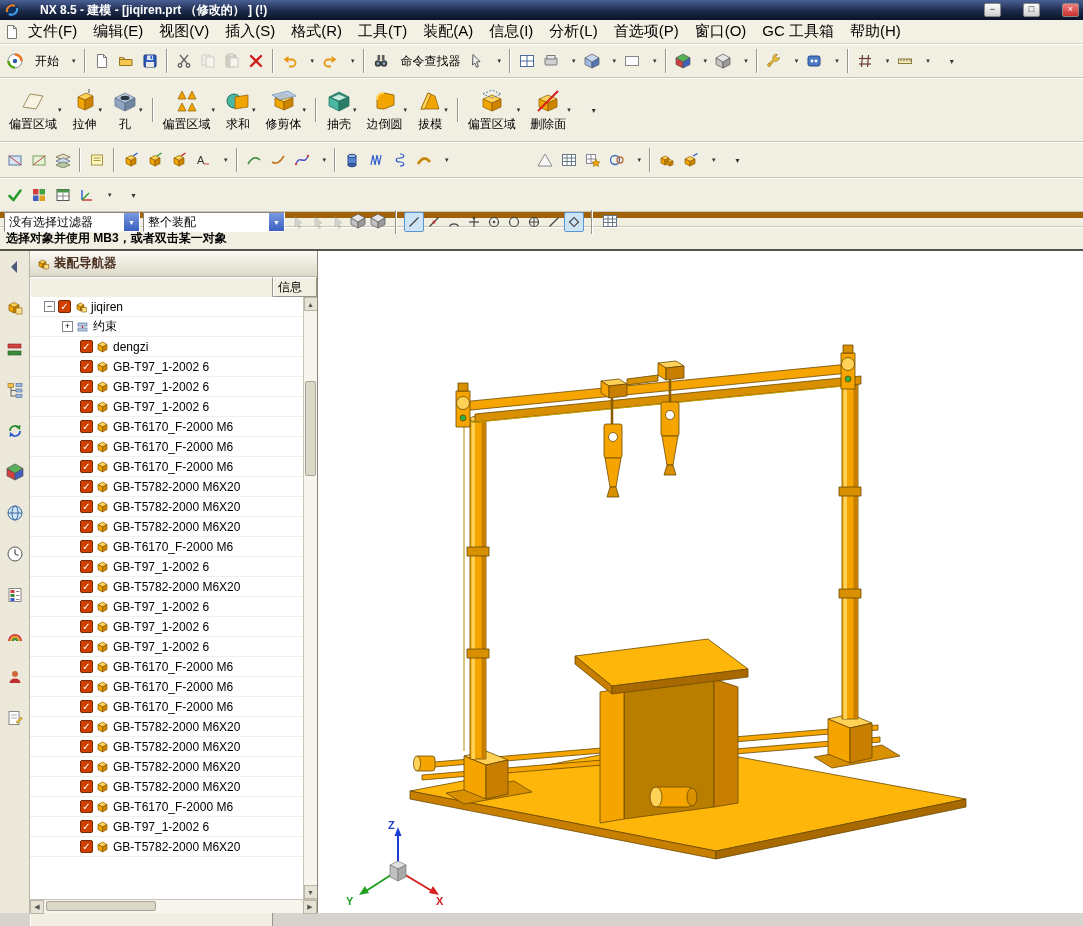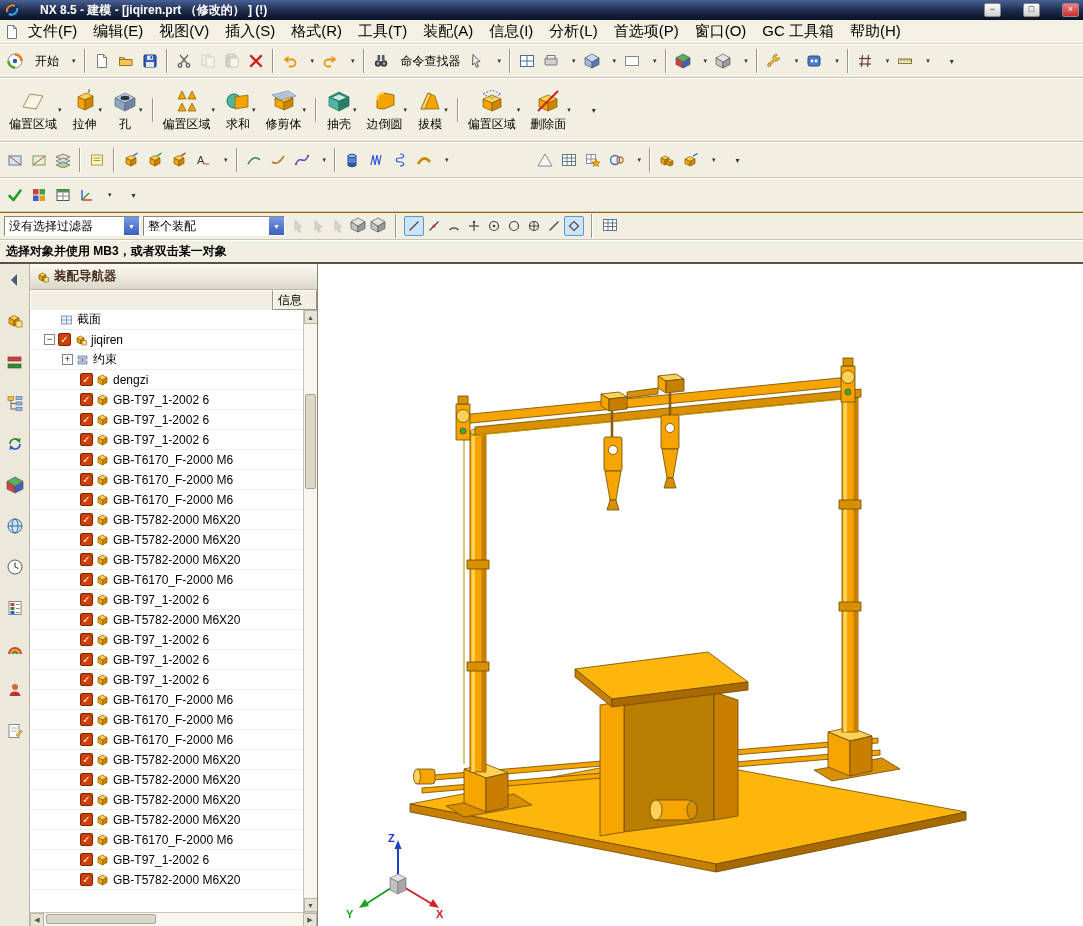--- a/index.html
+++ b/index.html
@@ -18,21 +18,21 @@
 .tbtn{display:inline-flex;align-items:center;gap:12px;padding:2px 3px;border:1px solid transparent;border-radius:2px;height:28px;white-space:nowrap;font-size:12px;}
 .tbtn.dis{opacity:.4;filter:grayscale(.8);}
 .tsep{display:inline-block;width:2px;height:24px;border-left:1px solid #9a958a;border-right:1px solid #fff;margin:0 4px;}
 .tgap{display:inline-block;width:80px;}
 .icw{display:inline-flex;align-items:center;justify-content:center;}
 .dd{font-size:7px;color:#333;margin-left:1px;}
 .toverflow{font-size:8px;color:#333;margin-left:14px;padding:2px;}
 .fbtn{display:flex;align-items:center;padding:1px 4px;height:58px;border:1px solid transparent;}
 .fcol{display:flex;flex-direction:column;align-items:center;gap:2px;}
 .flabel{font-size:12px;white-space:nowrap;}
-.selbar{height:28px;background:#f1efe2;border-top:1px solid #a16207;border-bottom:1px solid #c8c4b8;display:flex;align-items:center;padding:0 4px;gap:3px;}
+.selbar{height:15px;background:#f1efe2;border-top:6px solid #a16207;border-bottom:1px solid #c8c4b8;display:flex;align-items:center;padding:0 4px;gap:3px;}
 .combo{display:flex;align-items:center;height:20px;background:#fff;border:1px solid;border-color:#8a8578 #fff #fff #8a8578;width:136px;font-size:12px;}
 .combo.wide{width:142px;}
 .combo-text{flex:1;padding:0 4px;white-space:nowrap;overflow:hidden;}
 .combo-btn{width:15px;height:18px;background:linear-gradient(#7a9ae0,#3a5ec0);color:#fff;font-size:7px;display:flex;align-items:center;justify-content:center;}
 .sbtn{display:inline-flex;align-items:center;justify-content:center;width:20px;height:20px;border:1px solid transparent;border-radius:2px;}
 .sbtn.active{background:#cde4f7;border-color:#5a96d0;}
 .sbtn.dis{opacity:.45;}
 .promptbar{height:24px;background:#f1efe2;border-top:1px solid #fff;border-bottom:2px solid #55524a;display:flex;align-items:center;font-weight:bold;font-size:12px;padding-left:6px;}
 .main{display:flex;height:662px;background:#0f766e;}
 .rstrip{width:30px;background:#ece9da;border-right:1px solid #b8b4a8;display:flex;flex-direction:column;align-items:center;padding-top:4px;gap:17px;}
@@ -904,31 +904,20 @@
           </svg>
         </span>
       <span>装配导航器</span>
     </div>
     <div class="nav-cols">
       <span class="colh main">描述性部件名</span>
       <span class="colh info">信息</span>
     </div>
     <div class="tree-wrap">
       <div class="tree" id="tree">
-          <div class="trow">
-            <span style="width: 30px; flex: 0 0 auto;"></span>
-            <span class="ticon">
-              <svg width="13" height="13" viewBox="0 0 13 13">
-                <rect x="1.5" y="3" width="10" height="8" fill="#e8eef6" stroke="#6a86b0" stroke-width="0.8"></rect>
-                <line x1="1.5" y1="7" x2="11.5" y2="7" stroke="#6a86b0" stroke-width="0.7"></line>
-                <line x1="6.5" y1="3" x2="6.5" y2="11" stroke="#6a86b0" stroke-width="0.7"></line>
-              </svg>
-            </span>
-            <span>截面</span>
-          </div>
           <div class="trow">
             <span style="width: 14px; flex: 0 0 auto;"></span>
             <span class="exp">−</span>
             <span class="cb">✓</span>
             <span class="ticon">
               <svg width="13" height="13" viewBox="0 0 13 13">
                 <polygon points="3,5 6.5,3 10,5 6.5,7" fill="#ffd257" stroke="#8a5c00" stroke-width="0.7"></polygon>
                 <polygon points="3,5 6.5,7 6.5,11 3,9" fill="#f2a400" stroke="#8a5c00" stroke-width="0.7"></polygon>
                 <polygon points="6.5,7 10,5 10,9 6.5,11" fill="#cf8400" stroke="#8a5c00" stroke-width="0.7"></polygon>
                 <rect x="8" y="7.5" width="4.5" height="4.5" fill="#ffe08a" stroke="#8a5c00" stroke-width="0.6"></rect>

